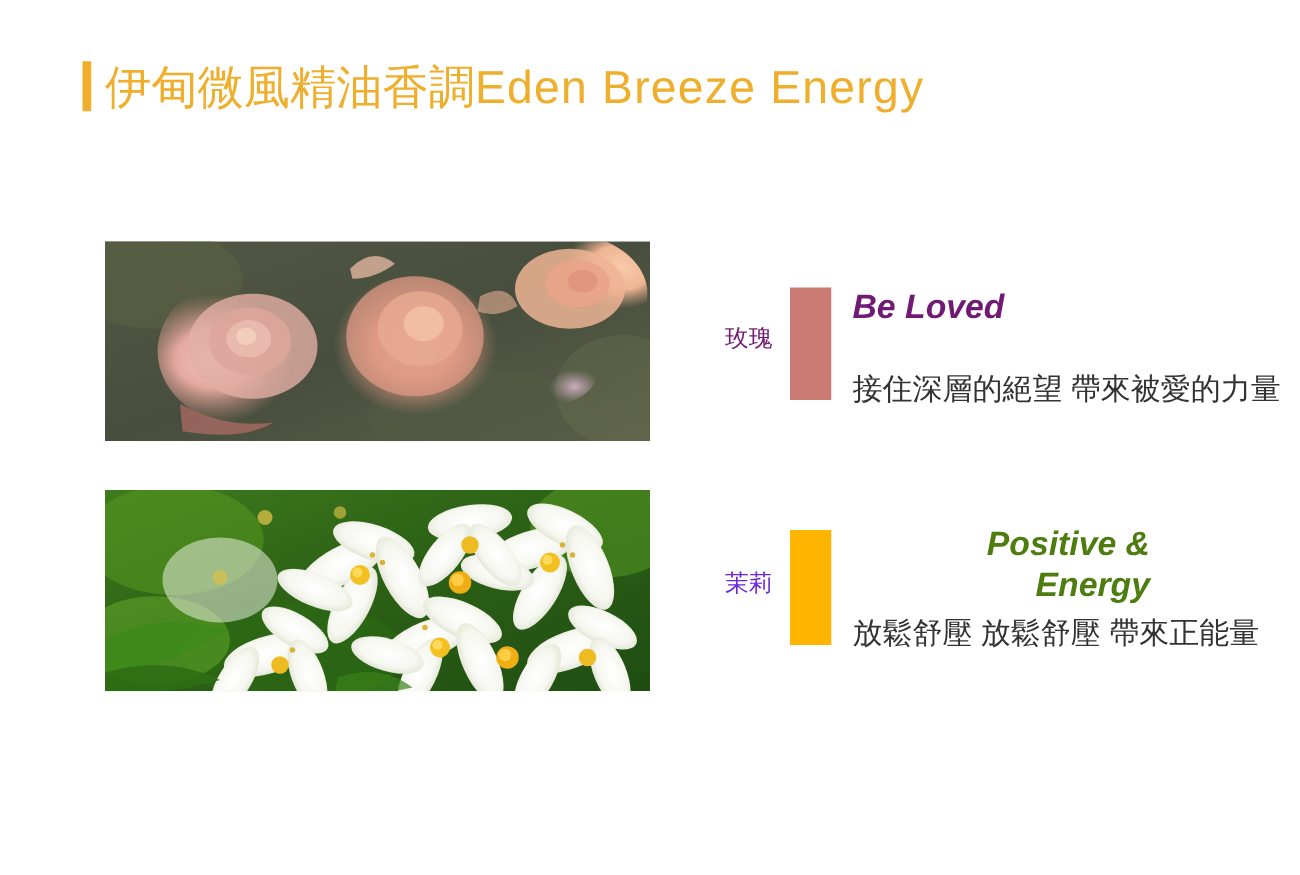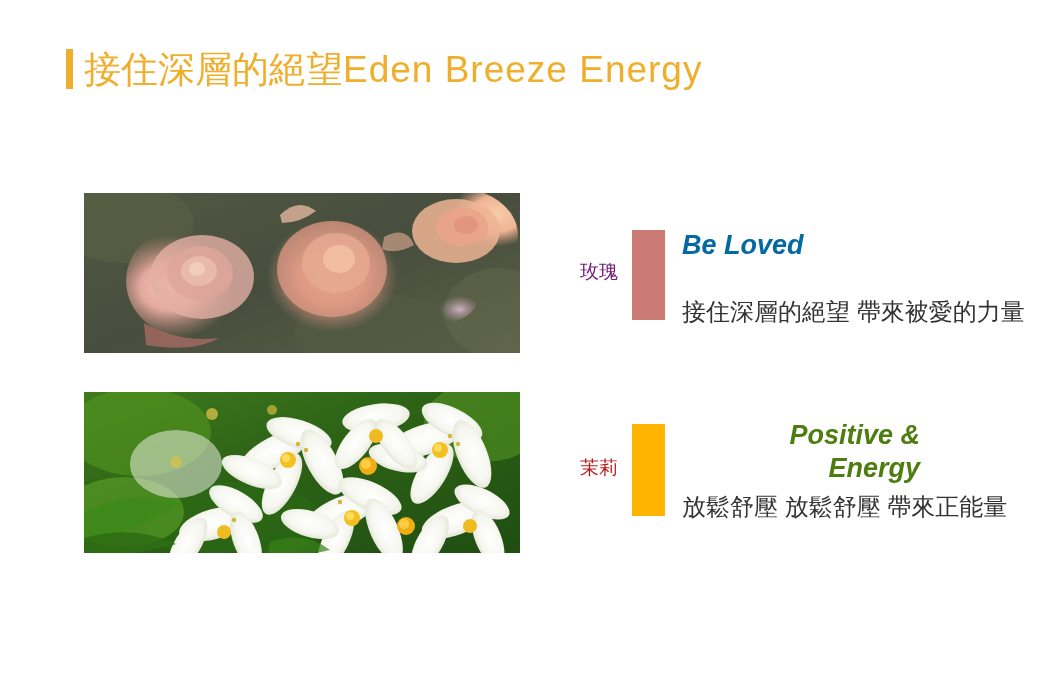--- a/index.html
+++ b/index.html
@@ -77,21 +77,21 @@
   }
   .flower-label {
     position: absolute;
     left: 0;
     width: 62px;
     text-align: right;
     font-size: 19px;
     line-height: 1.2;
   }
   .row-rose .flower-label    { top: 68px; color: #701a75; }
-  .row-jasmine .flower-label { top: 65px; color: #b91c1c; font-family: Liberation Serif, serif; }
+  .row-jasmine .flower-label { top: 65px; color: #6d28d9; font-family: Liberation Serif, serif; }
 
   .bar {
     position: absolute;
     width: 33px;
   }
   .row-rose .bar {
     left: 76px;
     top: 37px;
     height: 90px;
     background: #CB7B73;
@@ -113,21 +113,21 @@
     font-weight: bold;
     font-style: italic;
     font-size: 27px;
     line-height: 1.22;
     white-space: pre-line;
   }
   .row-rose .headline {
     position: absolute;
     top: 36px;
     left: 0;
-    color: #0369a1;
+    color: #701a75;
     text-align: right;
   }
   .row-jasmine .headline {
     position: absolute;
     top: 27px;
     left: 0;
     width: 238px;
     color: #4d7c0f;
     text-align: right;
     font-style: italic;
@@ -142,21 +142,21 @@
   }
   .row-rose .desc    { top: 103px; }
   .row-jasmine .desc { top: 99px; }
 </style>
 </head>
 <body>
 
 <div class="title-row">
   <div class="title-accent"></div>
   <div class="title-text">
-    <span class="cjk">接住深層的絕望</span><span class="latin">Eden Breeze Energy</span>
+    <span class="cjk">伊甸微風精油香調</span><span class="latin">Eden Breeze Energy</span>
   </div>
 </div>
 
 <div class="row row-rose">
 
   <div class="photo">
     <svg viewBox="0 0 436 160" preserveAspectRatio="none">
       <defs>
         <radialGradient id="rg1" cx="28%" cy="55%" r="42%">
           <stop offset="0%" stop-color="#F3C3BA"></stop>

